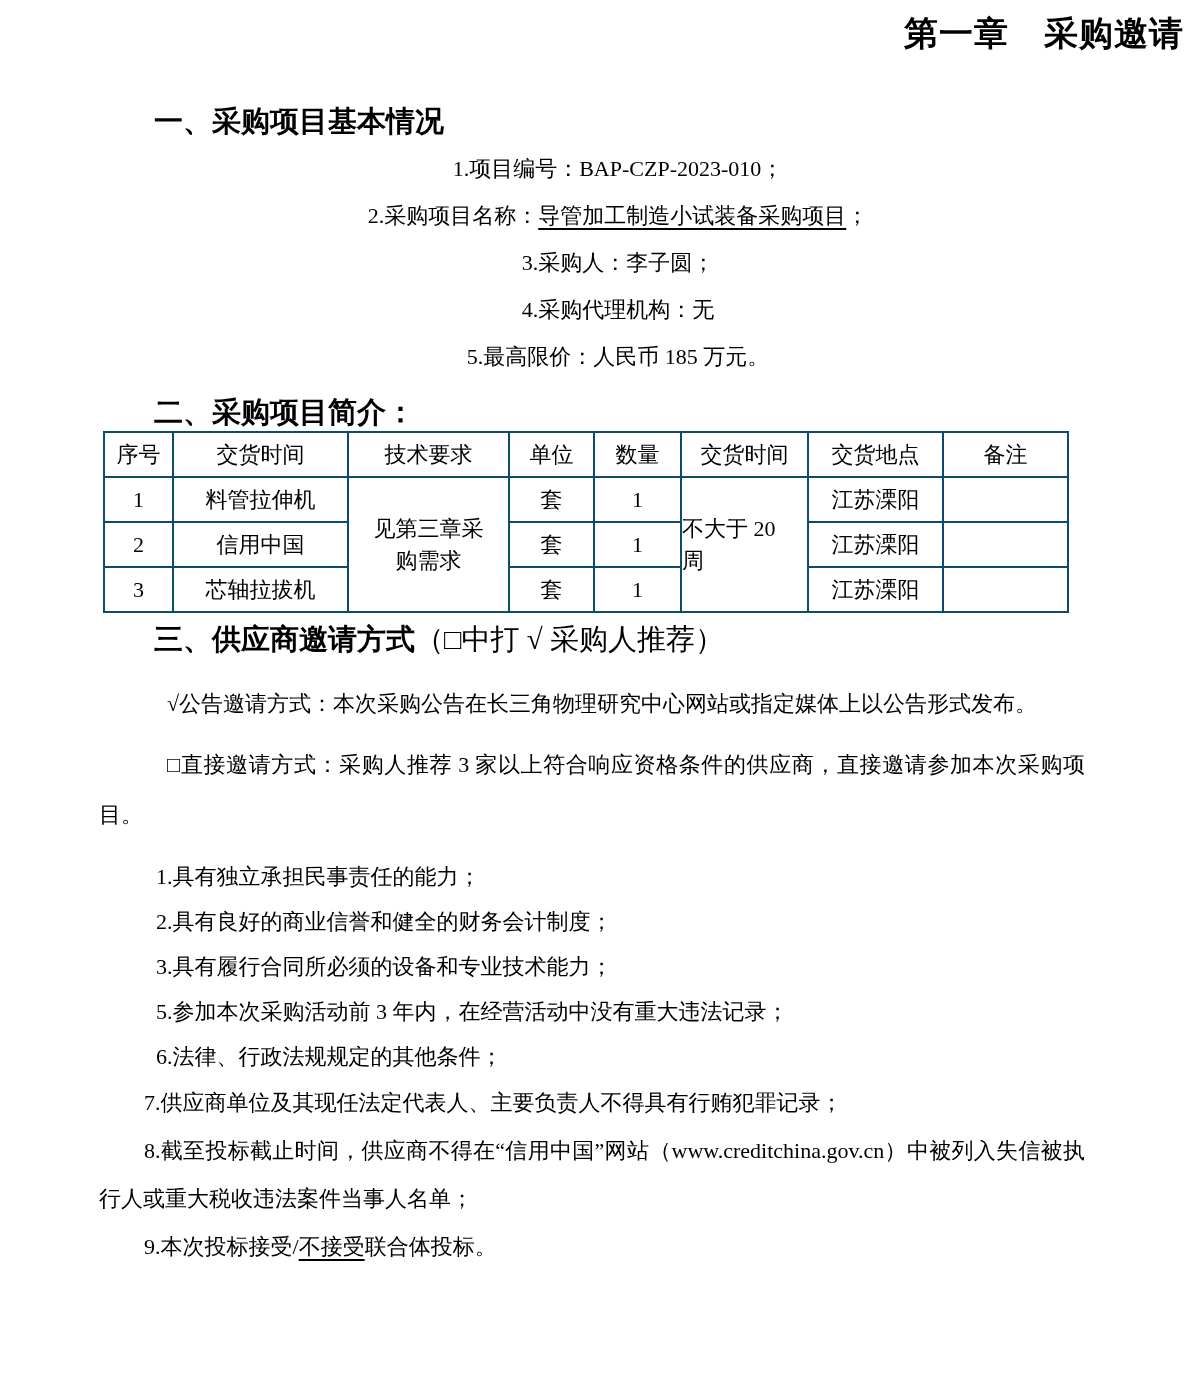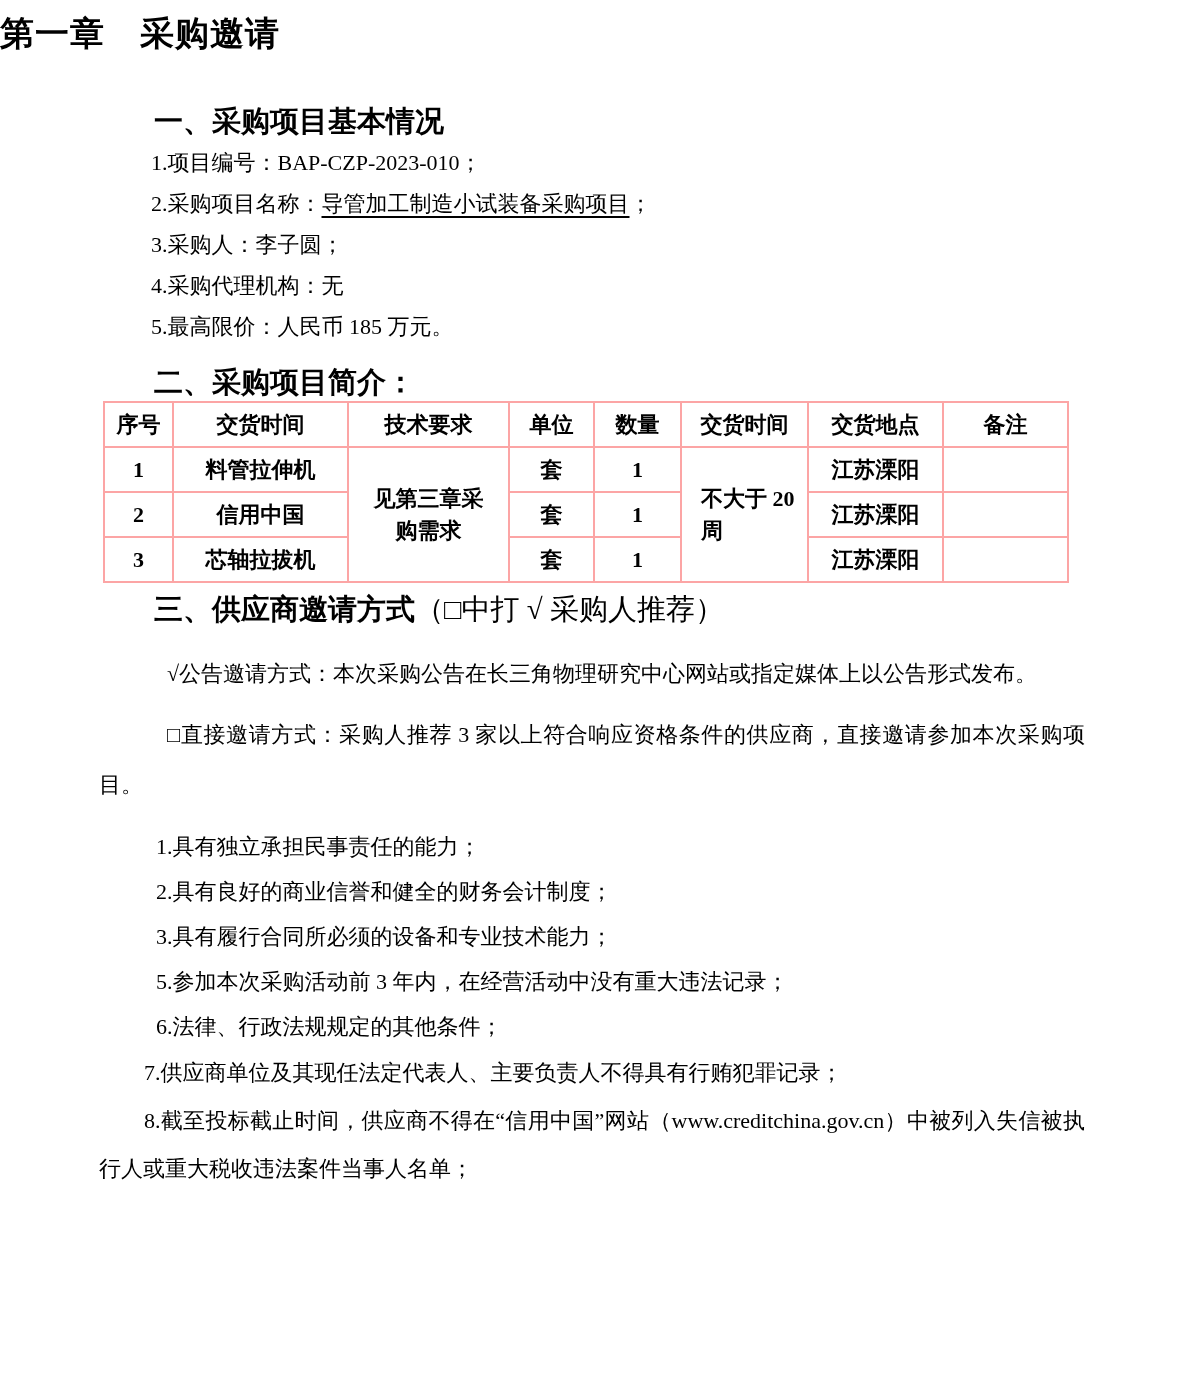--- a/index.html
+++ b/index.html
@@ -10,21 +10,21 @@
     background: #ffffff;
     color: #000000;
     font-family: "Liberation Serif", "DejaVu Serif", serif;
     overflow: hidden;
   }
   .content { margin: 0 99px; }
 
   .doc-title {
     margin: 0;
     padding-top: 13px;
-    text-align: left;
+    text-align: right;
     font-size: 34px;
     font-weight: bold;
     line-height: 42px;
     letter-spacing: 1px;
   }
 
   p { margin: 0; font-size: 22px; }
 
   .sec-heading {
     font-weight: bold;
@@ -33,45 +33,46 @@
     margin-left: 55px;
   }
   .sh-one   { margin-top: 51px; }
   .sh-two   { margin-top: 26px; }
   .sh-three { margin-top: 11px; margin-left: 55px; }
   .sh-four  { margin-top: 9px; }
   .sh-normal { font-weight: normal; }
 
   .s1-item {
     margin-left: 52px;
-    margin-top: 12px;
+    margin-top: 18px;
     line-height: 29px;
+    text-align: center;
   }
 
   .u { text-decoration: underline; text-underline-offset: 5px; }
 
   table.info-table {
     border-collapse: collapse;
     table-layout: fixed;
     width: 964px;
     margin: 4px 0 0 4px;
     font-size: 22px;
   }
   table.info-table th, table.info-table td {
-    border: 2px solid #fca5a5;
+    border: 2px solid #0c4a6e;
     text-align: center;
     vertical-align: middle;
     height: 43px;
     padding: 0;
-    font-weight: bold;
+    font-weight: normal;
     overflow: hidden;
   }
   .tech-cell div { max-width: 118px; margin: 0 auto; line-height: 32px; }
   .time-cell { text-align: left !important; }
-  .time-cell div { padding-left: 19px; max-width: 108px; line-height: 32px; }
+  .time-cell div { padding-left: 0; max-width: 108px; line-height: 32px; }
 
   .para {
     text-indent: 68px;
     line-height: 50px;
     text-align: justify;
   }
   .para-announce { margin-top: 25px; }
   .para-direct   { margin-top: 11px; }
 
   .s4-item {
@@ -161,15 +162,16 @@
     <p class="para para-announce">√公告邀请方式：本次采购公告在长三角物理研究中心网站或指定媒体上以公告形式发布。</p>
     <p class="para para-direct">□直接邀请方式：采购人推荐 3 家以上符合响应资格条件的供应商，直接邀请参加本次采购项目。</p>
 
     <p class="s4-item s4-first">1.具有独立承担民事责任的能力；</p>
     <p class="s4-item">2.具有良好的商业信誉和健全的财务会计制度；</p>
     <p class="s4-item">3.具有履行合同所必须的设备和专业技术能力；</p>
     <p class="s4-item">5.参加本次采购活动前 3 年内，在经营活动中没有重大违法记录；</p>
     <p class="s4-item">6.法律、行政法规规定的其他条件；</p>
     <p class="s4-item s4-late">7.供应商单位及其现任法定代表人、主要负责人不得具有行贿犯罪记录；</p>
     <p class="s4-item s4-late">8.截至投标截止时间，供应商不得在“信用中国”网站（www.creditchina.gov.cn）中被列入失信被执行人或重大税收违法案件当事人名单；</p>
+    <p class="s4-item s4-late"><span>9.本次投标接受/</span><span class="u">不接受</span><span>联合体投标。</span></p>
 
   </div>
 </div>
 
 </body></html>

